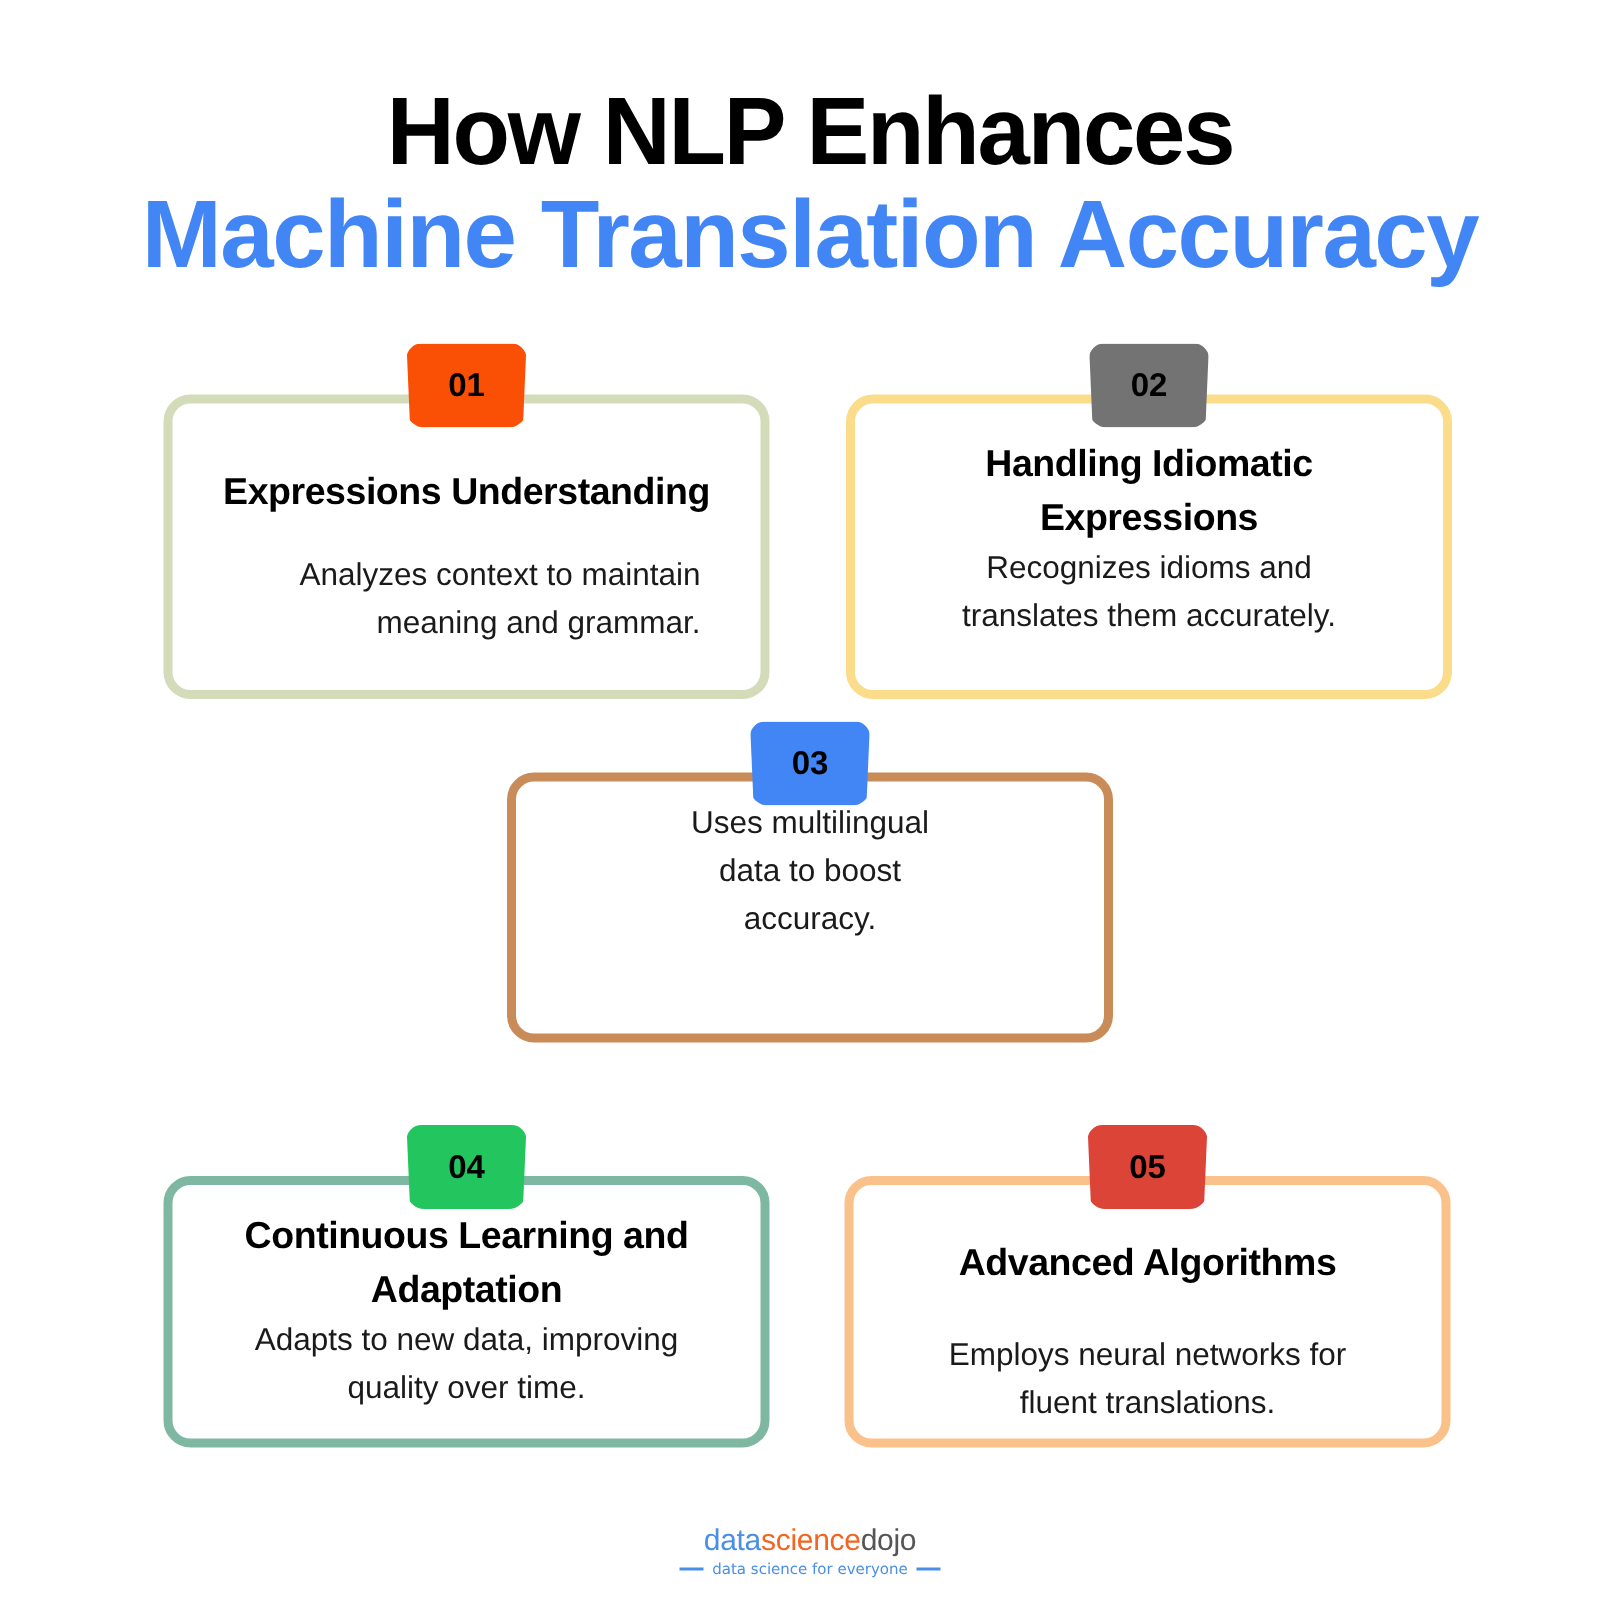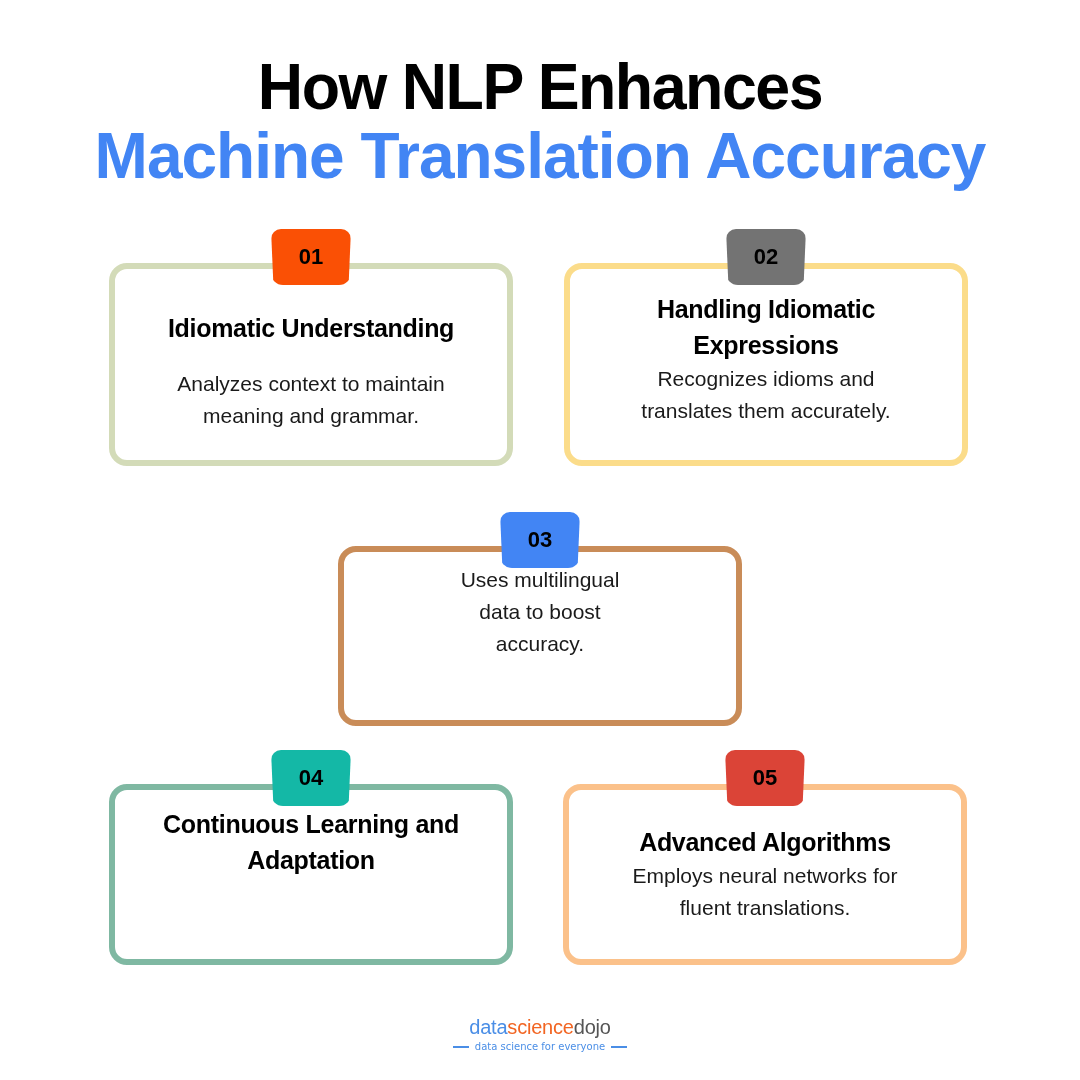--- a/index.html
+++ b/index.html
@@ -46,44 +46,45 @@
 </head>
 <body>
 
 <div class="title-block">
   <div class="title-line1">How NLP Enhances</div>
   <div class="title-line2">Machine Translation Accuracy</div>
 </div>
 
 <div class="card" style="left: 109px; top: 263px; height: 203px; border-color: rgb(211, 219, 184);">
   <div class="badge" style="background: rgb(250, 80, 5);">01</div>
-  <div class="card-title" style="margin-top:41px;">Idiomatic Understanding</div>
-  <div class="card-desc" style="margin-top:22px; padding:0 40px;">Analyzes context to maintain meaning and grammar.</div>
+  <div class="card-title" style="margin-top:41px;">Expressions Understanding</div>
+  <div class="card-desc" style="margin-top:22px; padding:0 40px;text-align:right;">Analyzes context to maintain meaning and grammar.</div>
 </div>
 
 <div class="card" style="left: 564px; top: 263px; height: 203px; border-color: rgb(251, 220, 138);">
   <div class="badge" style="background: #737373;">02</div>
   <div class="card-title" style="margin-top:22px; padding:0 70px;">Handling Idiomatic Expressions</div>
   <div class="card-desc" style="margin-top:0px; padding:0 40px;">Recognizes idioms and translates them accurately.</div>
 </div>
 
-<div class="card" style="left: 338px; top: 546px; height: 180px; border-color: rgb(201, 140, 88);">
+<div class="card" style="left: 338px; top: 515px; height: 180px; border-color: rgb(201, 140, 88);">
   <div class="badge" style="background: rgb(66, 133, 244);">03</div>
   <div class="card-desc" style="margin-top:12px; padding:0 100px;">Uses multilingual data to boost accuracy.</div>
 </div>
 
 <div class="card" style="left: 109px; top: 784px; height: 181px; border-color: rgb(127, 184, 162);">
-  <div class="badge" style="background: #14b8a6;">04</div>
+  <div class="badge" style="background: #22c55e;">04</div>
   <div class="card-title" style="margin-top:16px; padding:0 8px;">Continuous Learning and Adaptation</div>
+  <div class="card-desc" style="margin-top:0px; padding:0 30px;">Adapts to new data, improving quality over time.</div>
 </div>
 
 <div class="card" style="left: 563px; top: 784px; height: 181px; border-color: rgb(251, 193, 138);">
   <div class="badge" style="background: rgb(219, 68, 55);">05</div>
   <div class="card-title" style="margin-top:34px;">Advanced Algorithms</div>
-  <div class="card-desc" style="margin-top:0; padding:0 40px;">Employs neural networks for fluent translations.</div>
+  <div class="card-desc" style="margin-top:28px; padding:0 40px;">Employs neural networks for fluent translations.</div>
 </div>
 
 <div class="logo">
   <div class="logo-word">
     <span class="logo-data">data</span><span class="logo-science">science</span><span class="logo-dojo">dojo</span>
   </div>
   <div class="logo-tag">
     <span class="dash"></span><span>data science for everyone</span><span class="dash"></span>
   </div>
 </div>

